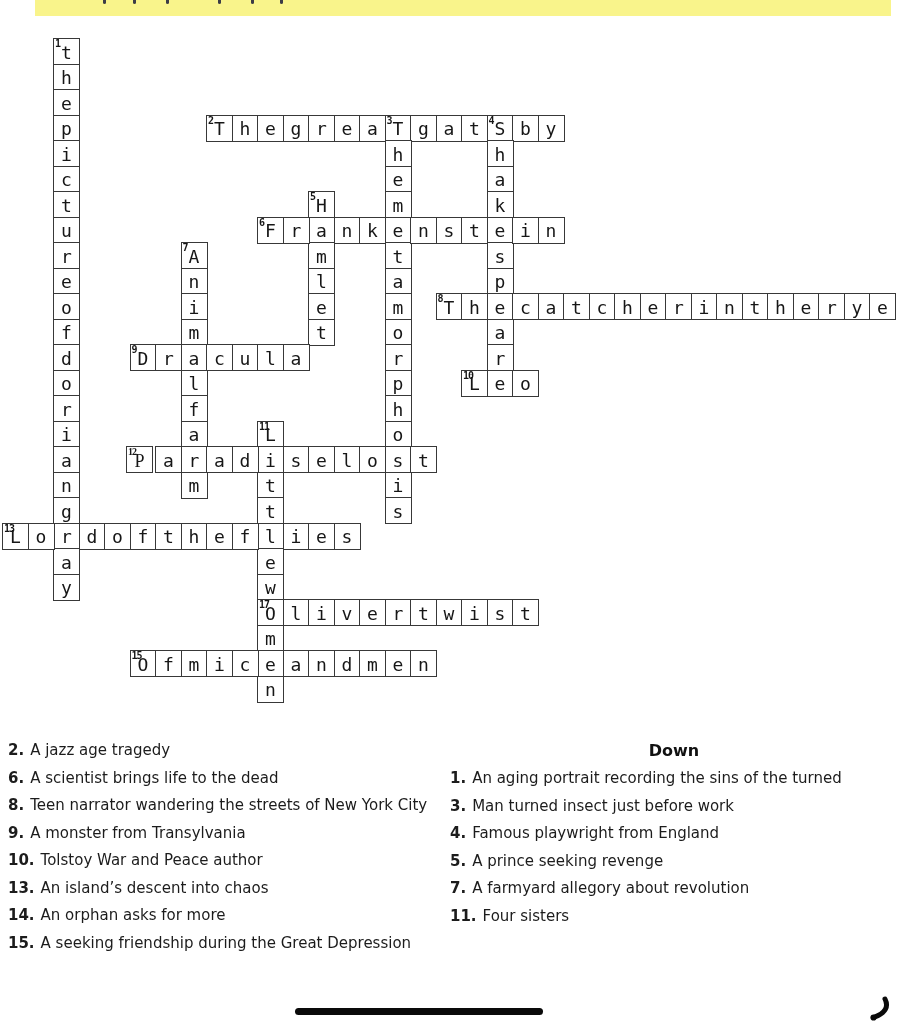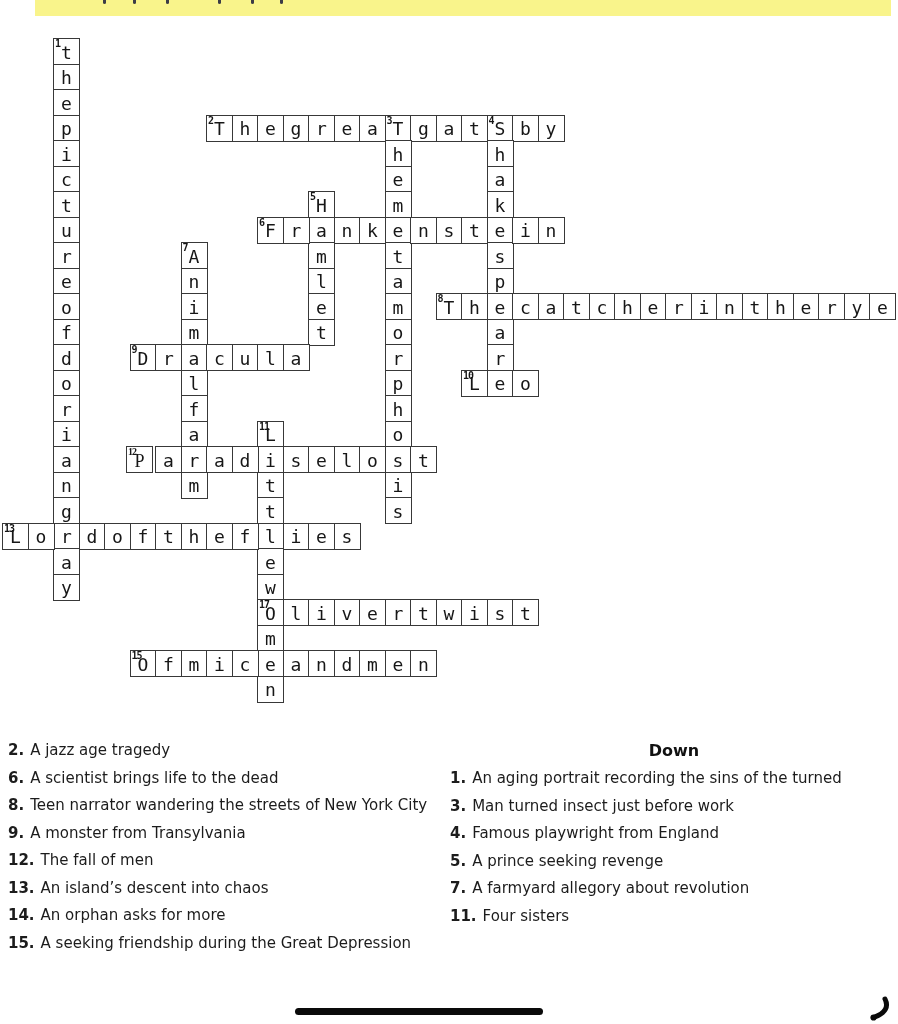--- a/index.html
+++ b/index.html
@@ -608,21 +608,21 @@
     </div>
   </div>
 
 <div class="clues">
   <div class="clue-col col-across">
     <div>
         <div class="clue"><span class="cluenum">2.</span><span class="cluetext">A jazz age tragedy</span></div>
         <div class="clue"><span class="cluenum">6.</span><span class="cluetext">A scientist brings life to the dead</span></div>
         <div class="clue"><span class="cluenum">8.</span><span class="cluetext">Teen narrator wandering the streets of New York City</span></div>
         <div class="clue"><span class="cluenum">9.</span><span class="cluetext">A monster from Transylvania</span></div>
-        <div class="clue"><span class="cluenum">12.</span><span class="cluetext">The fall of men</span></div>
+        <div class="clue"><span class="cluenum">10.</span><span class="cluetext">Tolstoy War and Peace author</span></div>
         <div class="clue"><span class="cluenum">13.</span><span class="cluetext">An island’s descent into chaos</span></div>
         <div class="clue"><span class="cluenum">14.</span><span class="cluetext">An orphan asks for more</span></div>
         <div class="clue"><span class="cluenum">15.</span><span class="cluetext">A seeking friendship during the Great Depression</span></div>
       </div>
   </div>
   <div class="clue-col col-down">
     <div class="clue-header">Down</div>
     <div>
         <div class="clue"><span class="cluenum">1.</span><span class="cluetext">An aging portrait recording the sins of the turned</span></div>
         <div class="clue"><span class="cluenum">3.</span><span class="cluetext">Man turned insect just before work</span></div>

